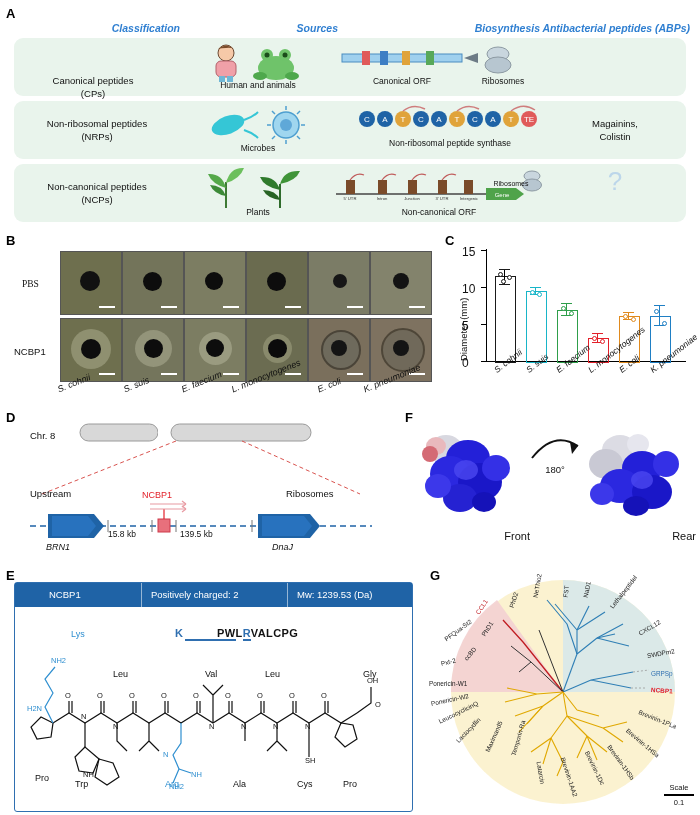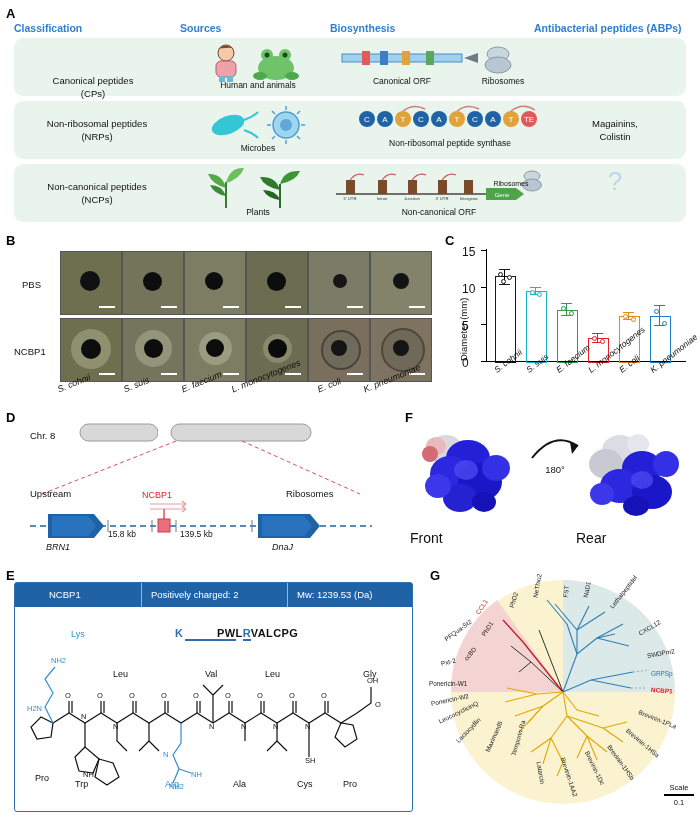--- a/index.html
+++ b/index.html
@@ -1,21 +1,21 @@
 <!DOCTYPE html>
 <html><head>
 <meta charset="utf-8">
 <style>
   html,body{margin:0;padding:0;}
   body{width:700px;height:815px;background:#ffffff;font-family:"Liberation Sans",sans-serif;color:#111;position:relative;overflow:hidden;}
   .panel-letter{font-weight:bold;font-size:13px;color:#000;position:absolute;}
   
   #panelA{position:absolute;left:0;top:0;width:700px;height:232px;}
   #panelA .letter{left:6px;top:6px;}
-  .a-head{position:absolute;top:22px;font-size:10.5px;font-weight:bold;color:#2f7fd1;text-align:left;}
+  .a-head{position:absolute;top:22px;font-size:10.5px;font-weight:bold;color:#2f7fd1;text-align:right;font-style:italic;}
   .a-row{position:absolute;left:14px;width:672px;height:58px;background:#e9f4ec;border-radius:9px;}
   #arow1{top:38px;}
   #arow2{top:101px;}
   #arow3{top:164px;}
   .a-cell{position:absolute;text-align:center;font-size:9.5px;line-height:13px;color:#111;}
   .a-cap{font-size:8.5px;text-align:center;color:#111;position:absolute;}
   
   #panelB{position:absolute;left:0;top:233px;width:440px;height:175px;}
   #panelB .letter{left:6px;top:0px;}
   .b-label{position:absolute;font-size:9.5px;}
@@ -33,21 +33,21 @@
   .c-errcap{position:absolute;height:1.3px;}
   .c-cat{position:absolute;font-size:8.5px;font-style:italic;transform:rotate(-38deg);transform-origin:left top;white-space:nowrap;}
   .c-dot{position:absolute;width:3px;height:3px;border-radius:50%;border:1px solid;background:#fff;}
   
   #panelD{position:absolute;left:0;top:408px;width:400px;height:160px;}
   #panelD .letter{left:6px;top:2px;}
   .d-txt{position:absolute;font-size:9.5px;}
   
   #panelF{position:absolute;left:400px;top:408px;width:300px;height:160px;}
   #panelF .letter{left:5px;top:2px;}
-  .f-cap{position:absolute;font-size:14px;text-align:left;}
+  .f-cap{position:absolute;font-size:11px;text-align:right;}
   
   #panelE{position:absolute;left:0;top:568px;width:425px;height:247px;}
   #panelE .letter{left:6px;top:0px;}
   #e-box{position:absolute;left:14px;top:14px;width:397px;height:228px;border:1px solid #2f6fb0;border-radius:3px;background:#fff;}
   #e-header{position:absolute;left:0;top:0;width:397px;height:24px;background:#1f63a6;color:#fff;}
   .e-hcell{position:absolute;font-size:9.5px;color:#fff;top:6px;}
   .e-seq{position:absolute;font-size:11px;font-weight:bold;letter-spacing:.4px;}
   .e-aa{position:absolute;font-size:9px;}
   
   #panelG{position:absolute;left:425px;top:568px;width:275px;height:247px;}
@@ -56,21 +56,21 @@
   #g-scale{position:absolute;right:6px;bottom:8px;font-size:7.5px;text-align:center;}
   svg{display:block;}
 </style>
 </head>
 <body>
 
 <div id="panelA">
   <div class="panel-letter letter">A</div>
 
   <div class="a-head" style="left:14px;width:166px;">Classification</div>
-  <div class="a-head" style="left:180px;width:150px;">Sources</div>
+  <div class="a-head" style="left:188px;width:150px;">Sources</div>
   <div class="a-head" style="left:330px;width:210px;">Biosynthesis</div>
   <div class="a-head" style="left:534px;width:156px;">Antibacterial peptides (ABPs)</div>
 
   <div class="a-row" id="arow1"></div>
   <div class="a-cell" style="left:10px;top:54px;width:166px;margin-top:20px;">
     <div>Canonical peptides</div>
     <div>(CPs)</div>
   </div>
   <svg style="position:absolute;left:196px;top:42px;" width="124" height="40">
 
@@ -208,21 +208,21 @@
   </svg>
   <div class="a-cap" style="left:480px;top:180px;width:62px;font-size:7px;">Ribosomes</div>
   <div class="a-cap" style="left:336px;top:207px;width:206px;font-weight:normal;">Non-canonical ORF</div>
 
   <div class="a-cell" style="left:540px;top:175px;width:150px;font-size:26px;color:#bcd6ea;">?</div>
 </div>
 
 <div id="panelB">
   <div class="panel-letter letter">B</div>
 
-  <div class="b-label" style="left:22px;top:46px;">PBS</div>
+  <div class="b-label" style="left:22px;top:46px;font-family:Liberation Serif, serif;">PBS</div>
   <div class="b-label" style="left:14px;top:113px;">NCBP1</div>
 
   <div class="b-img" style="left:60px;top:18px;background:#6e6f4e;">
     <div style="position:absolute;left:19px;top:19px;width:20px;height:20px;border-radius:50%;background:#111;"></div>
       <div class="scalebar"></div>
     </div>
   <div class="b-img" style="left:122px;top:18px;background:#73745a;">
     <div style="position:absolute;left:20px;top:20px;width:19px;height:19px;border-radius:50%;background:#0d0d0d;"></div>
       <div class="scalebar"></div>
     </div>

